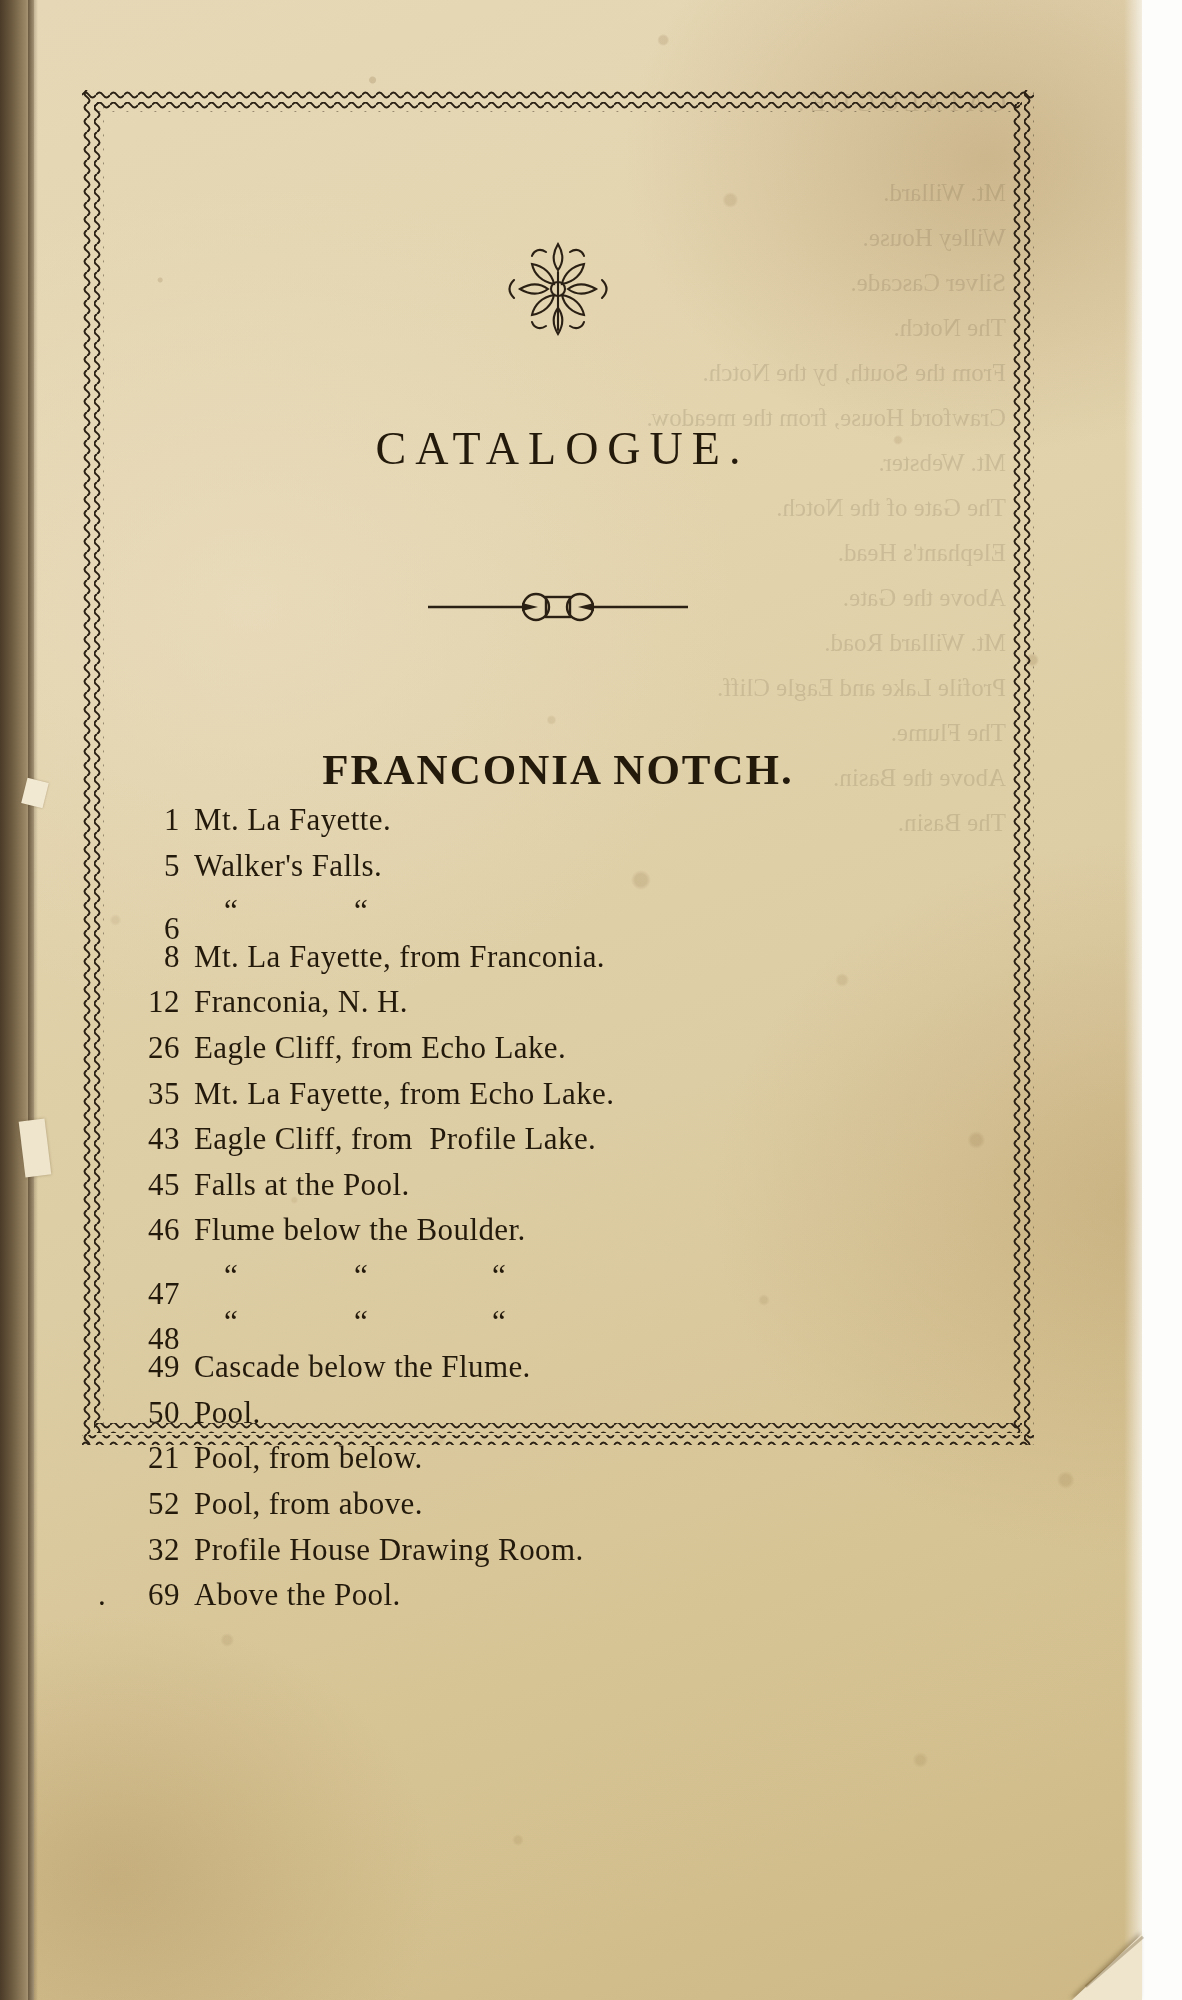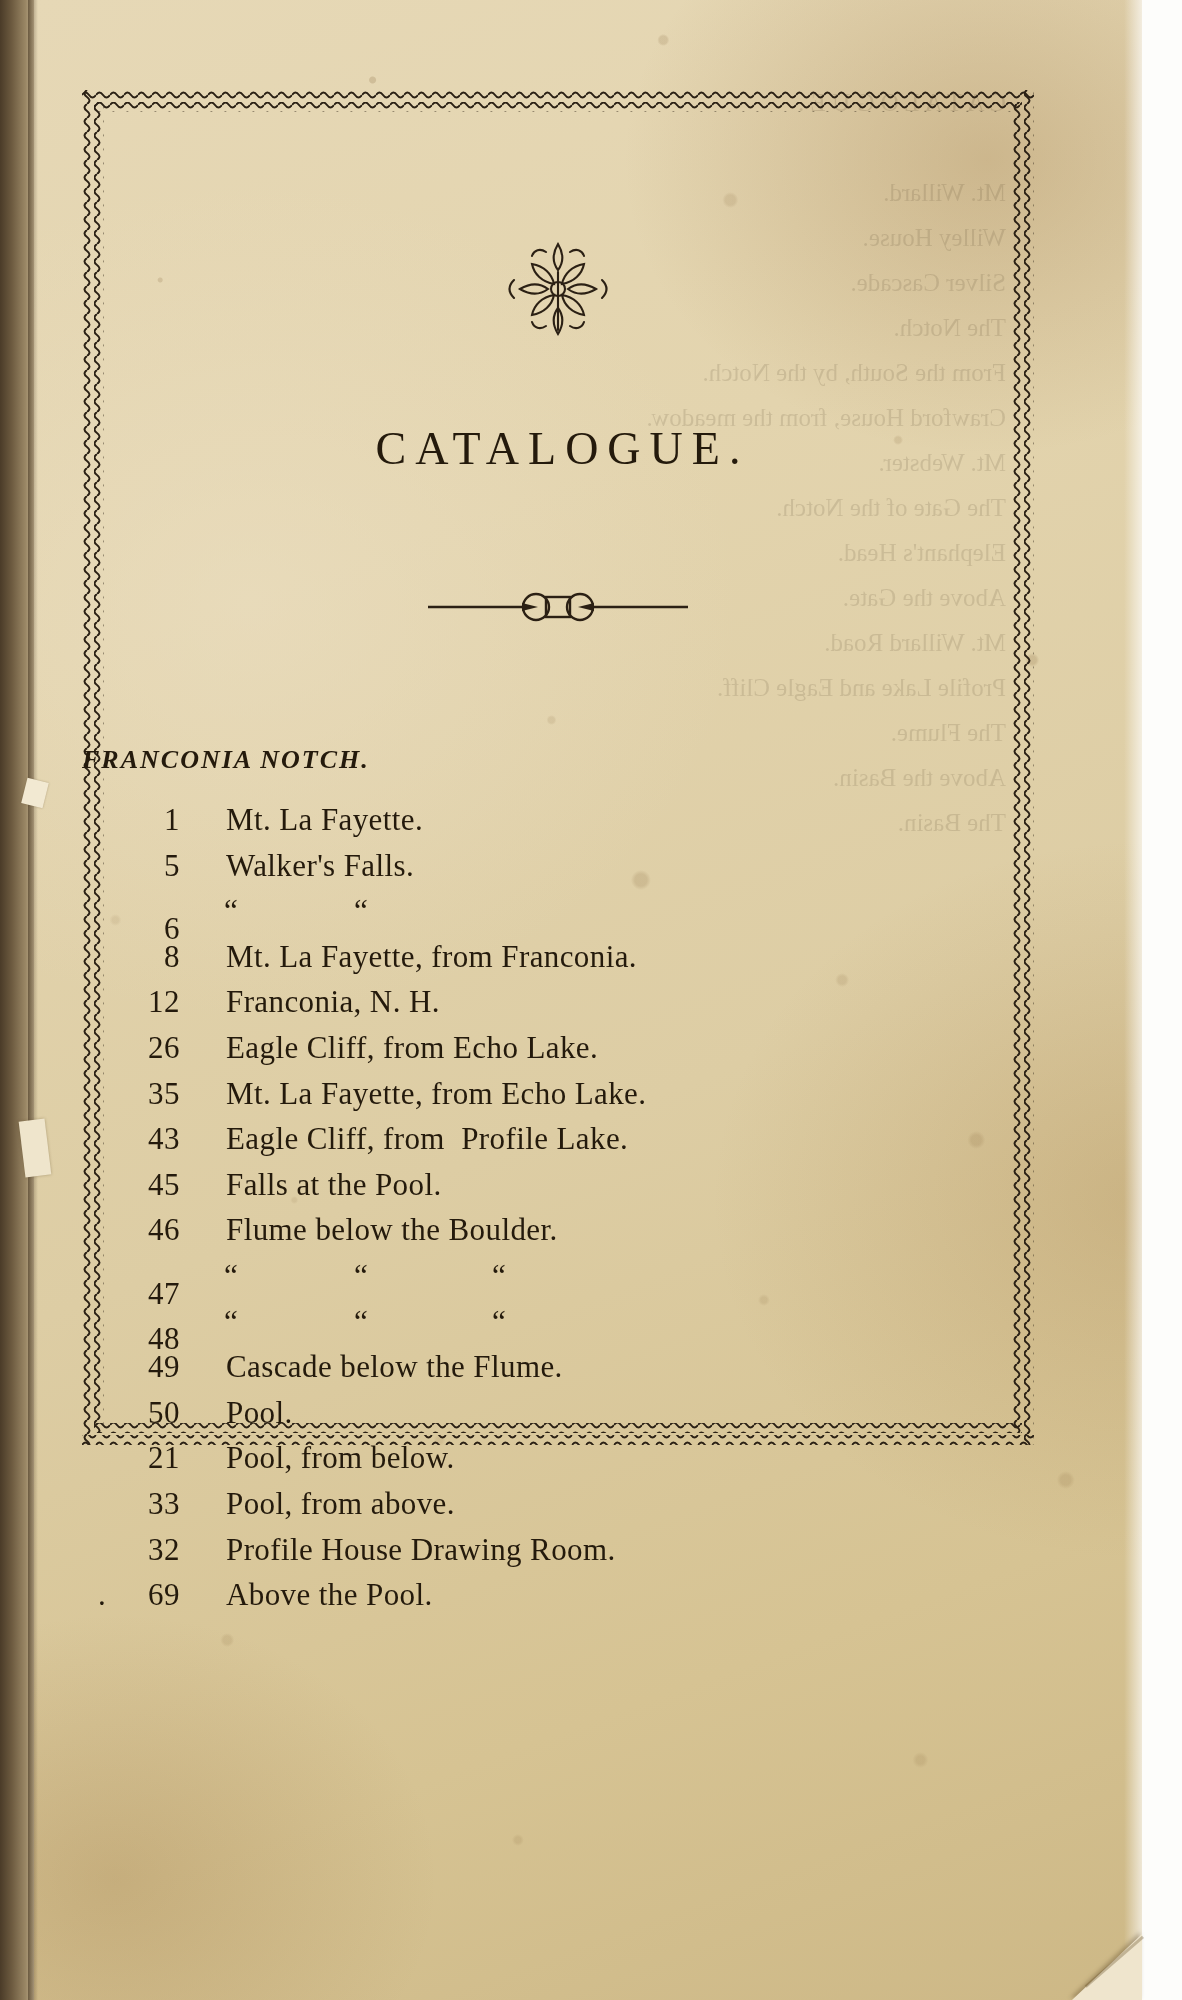--- a/index.html
+++ b/index.html
@@ -162,25 +162,24 @@
 
   .rule-ornament {
     position: absolute;
     left: 0; right: 0; top: 500px;
     text-align: center;
   }
 
   .section-title {
     position: absolute;
     left: 0; right: 0; top: 655px;
-    text-align: left;
-    font-family: "Liberation Serif", serif;
-    font-style: italic;
+    text-align: center;
+    font-family: "Liberation Serif", serif;
     font-weight: bold;
-    font-size: 26px;
+    font-size: 43px;
     letter-spacing: 2px;
     color: #241a0c;
   }
 
   .catalog-list {
     position: absolute;
     left: 0; top: 712px;
     width: 952px;
   }
   .cat-row {
@@ -192,21 +191,21 @@
     font-family: "Liberation Serif", serif;
     white-space: pre;
   }
   .cat-num {
     width: 112px;
     text-align: right;
     padding-right: 14px;
     box-sizing: border-box;
     letter-spacing: 0.5px;
   }
-  .cat-label { letter-spacing: 0.4px; margin-left: 32px; }
+  .cat-label { letter-spacing: 0.4px; }
   
   .ditto {
     position: relative;
     width: 440px;
     height: 100%;
   }
   .ditto span {
     position: absolute;
     top: 0;
     font-size: 31px;
@@ -330,21 +329,21 @@
         <div class="cat-row"><span class="cat-num">26</span><span class="cat-label">Eagle Cliff, from Echo Lake.</span></div>
         <div class="cat-row"><span class="cat-num">35</span><span class="cat-label">Mt. La Fayette, from Echo Lake.</span></div>
         <div class="cat-row"><span class="cat-num">43</span><span class="cat-label">Eagle Cliff, from  Profile Lake.</span></div>
         <div class="cat-row"><span class="cat-num">45</span><span class="cat-label">Falls at the Pool.</span></div>
         <div class="cat-row"><span class="cat-num">46</span><span class="cat-label">Flume below the Boulder.</span></div>
         <div class="cat-row"><span class="cat-num">47</span><span class="ditto"><span class="d1">“</span><span class="d2">“</span><span class="d3">“</span></span></div>
         <div class="cat-row"><span class="cat-num">48</span><span class="ditto"><span class="d1">“</span><span class="d2">“</span><span class="d3">“</span></span></div>
         <div class="cat-row"><span class="cat-num">49</span><span class="cat-label">Cascade below the Flume.</span></div>
         <div class="cat-row"><span class="cat-num">50</span><span class="cat-label">Pool.</span></div>
         <div class="cat-row"><span class="cat-num">21</span><span class="cat-label">Pool, from below.</span></div>
-        <div class="cat-row"><span class="cat-num">33</span><span class="cat-label">Pool, from above.</span></div>
+        <div class="cat-row"><span class="cat-num">52</span><span class="cat-label">Pool, from above.</span></div>
         <div class="cat-row"><span class="cat-num">32</span><span class="cat-label">Profile House Drawing Room.</span></div>
         <div class="cat-row"><span class="lead-dot">.</span><span class="cat-num">69</span><span class="cat-label">Above the Pool.</span></div>
       </div>
 
   </div>
 
   <div class="right-white-soft"></div>
   <div class="right-white"></div>
   <div class="fold-br"></div>
   <div class="fold-crease"></div>

